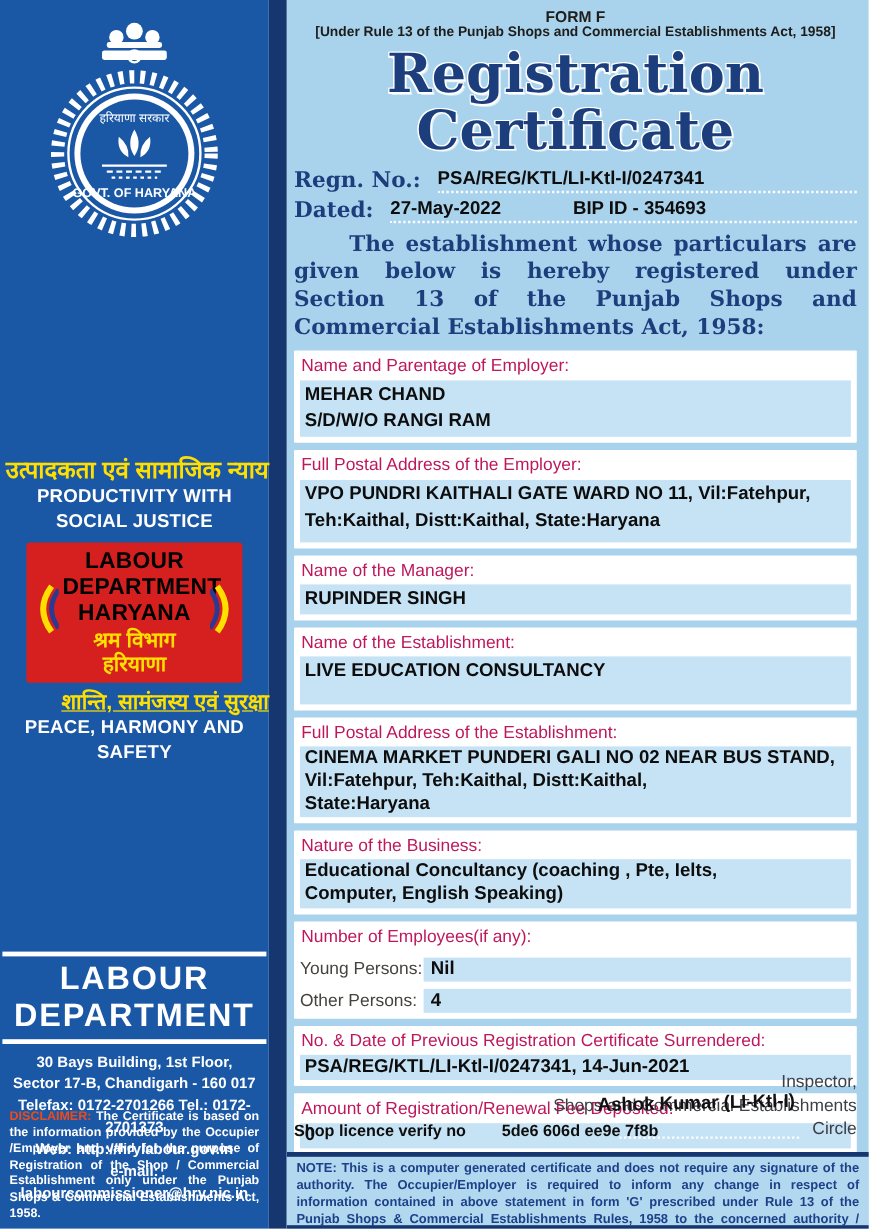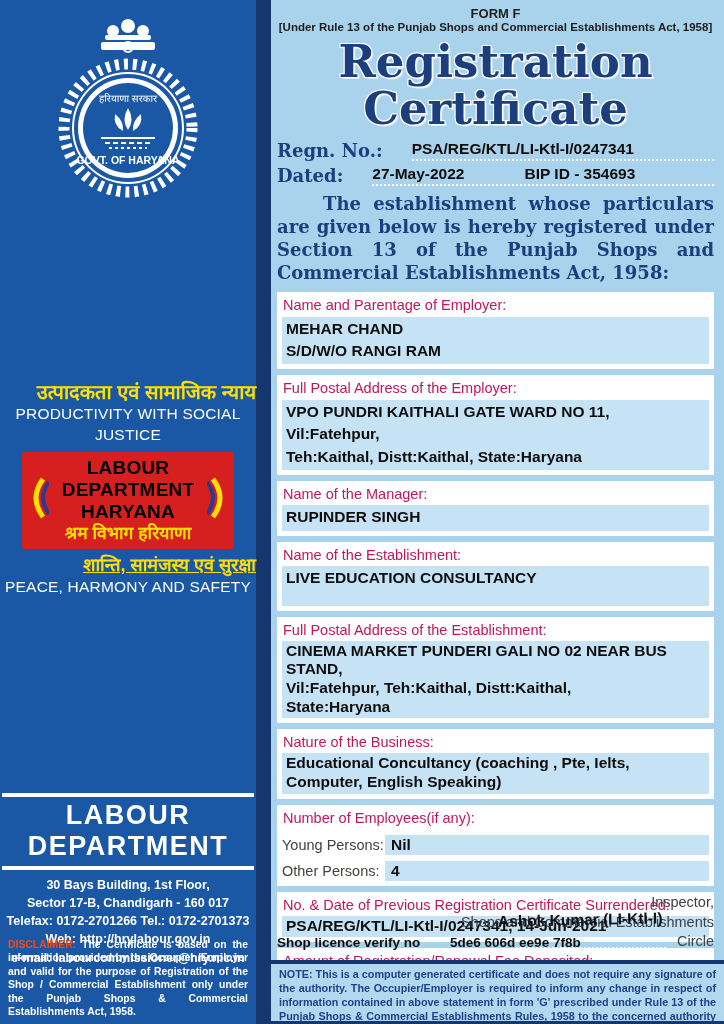--- a/index.html
+++ b/index.html
@@ -1,25 +1,25 @@
 <!DOCTYPE html>
 <html><head>
 <meta charset="utf-8">
 <style>
   * { margin:0; padding:0; box-sizing:border-box; }
   html,body { width:724px; height:1024px; background:#fff; overflow:hidden; }
   body { font-family:"Liberation Sans", sans-serif; }
   .page { width:724px; height:1024px; display:flex; }
 
   
-  .sidebar { width:256px; height:1024px; background:#1a57a5; position:relative; flex:none; }
+  .sidebar { width:224px; height:1024px; background:#1a57a5; position:relative; flex:none; }
   .emblem-wrap { position:absolute; top:6px; left:0; width:100%; text-align:center; }
   .slogans { position:absolute; top:380px; left:0; width:100%; text-align:center; }
   .hindi-line { color:#ffdf00; font-weight:bold; font-size:20px; line-height:1.2;text-align:right; }
-  .en-line { color:#ffffff; font-weight:normal; font-size:15.5px; letter-spacing:.2px; line-height:1.35; }
+  .en-line { color:#ffffff; font-weight:bold; font-size:15.5px; letter-spacing:.2px; line-height:1.35; }
   .banner { position:relative; margin:6px 22px; background:#d6201f; border-radius:3px; padding:5px 30px 6px; }
   .banner .b1 { color:#000000; font-weight:bold; font-size:19px; letter-spacing:.2px; }
   .banner .b2 { color:#ffdf00; font-weight:bold; font-size:17.5px; line-height:1.15; }
   .chev { position:absolute; top:50%; transform:translateY(-50%); }
   .chev.left { left:3px; }
   .chev.right { right:3px; transform:translateY(-50%) scaleX(-1); }
   .slogans .hindi2 { font-size:18px; margin-top:6px;text-decoration:underline; }
 
   .dept-block { position:absolute; top:793px; left:0; width:100%; text-align:center; }
   .dept-rule { height:4px; background:#fff; margin:0 2px; }
@@ -33,21 +33,21 @@
   .divider { width:15px; height:1024px; background:#16366f; flex:none; }
 
   
   .main { flex:1; background:#a9d3ec; position:relative; padding:6px 10px 0 6px; }
   .form-f { text-align:center; font-weight:bold; font-size:13px; color:#1d1d1b; }
   .form-rule { text-align:center; font-weight:bold; font-size:11.5px; color:#1d1d1b; line-height:1.2; }
   .cert-title { text-align:center; font-family:"DejaVu Serif", serif; font-weight:bold; font-size:45px; color:#1c3e7c; line-height:1.05; margin:3px 0 8px;
     text-shadow:-1px -1px 0 #fff, 1px -1px 0 #fff, -1px 1px 0 #fff, 1px 1px 0 #fff, 2px 2px 0 rgba(255,255,255,.6); }
   .bl { font-family:"DejaVu Serif", serif; font-weight:bold; color:#1c3e7c; }
   .regn-row { display:flex; align-items:flex-end; margin:0 0 4px; }
-  .regn-row .lab { font-size:18px; flex:none; padding-right:29px; }
+  .regn-row .lab { font-size:18px; flex:none; padding-right:14px; }
   .regn-row .fill { flex:1; border-bottom:2px dotted rgba(255,255,255,.95); display:flex; align-items:flex-end; padding-bottom:1px; }
   .val { font-weight:bold; color:#0d0d0d; font-size:15.5px; }
   .bip { margin-left:60px; }
   .intro { font-family:"DejaVu Serif", serif; font-weight:bold; color:#1c3e7c; font-size:18px; line-height:1.28; text-align:justify; text-indent:46px; margin:6px 0 8px; }
 
   .fbox { background:#fff; padding:3px 5px 5px; margin-bottom:6px; border-radius:1px; }
   .flabel { color:#be185d; font-size:14.5px; line-height:1.25; padding:1px 1px 2px; }
   .fval { background:#c6e3f5; color:#0d0d0d; font-weight:bold; font-size:15.5px; line-height:1.45; padding:1px 4px 2px; white-space:pre-line; } .mh52 { min-height:52px; } .mh40 { min-height:40px; }
   .tight { line-height:1.2; }
 

